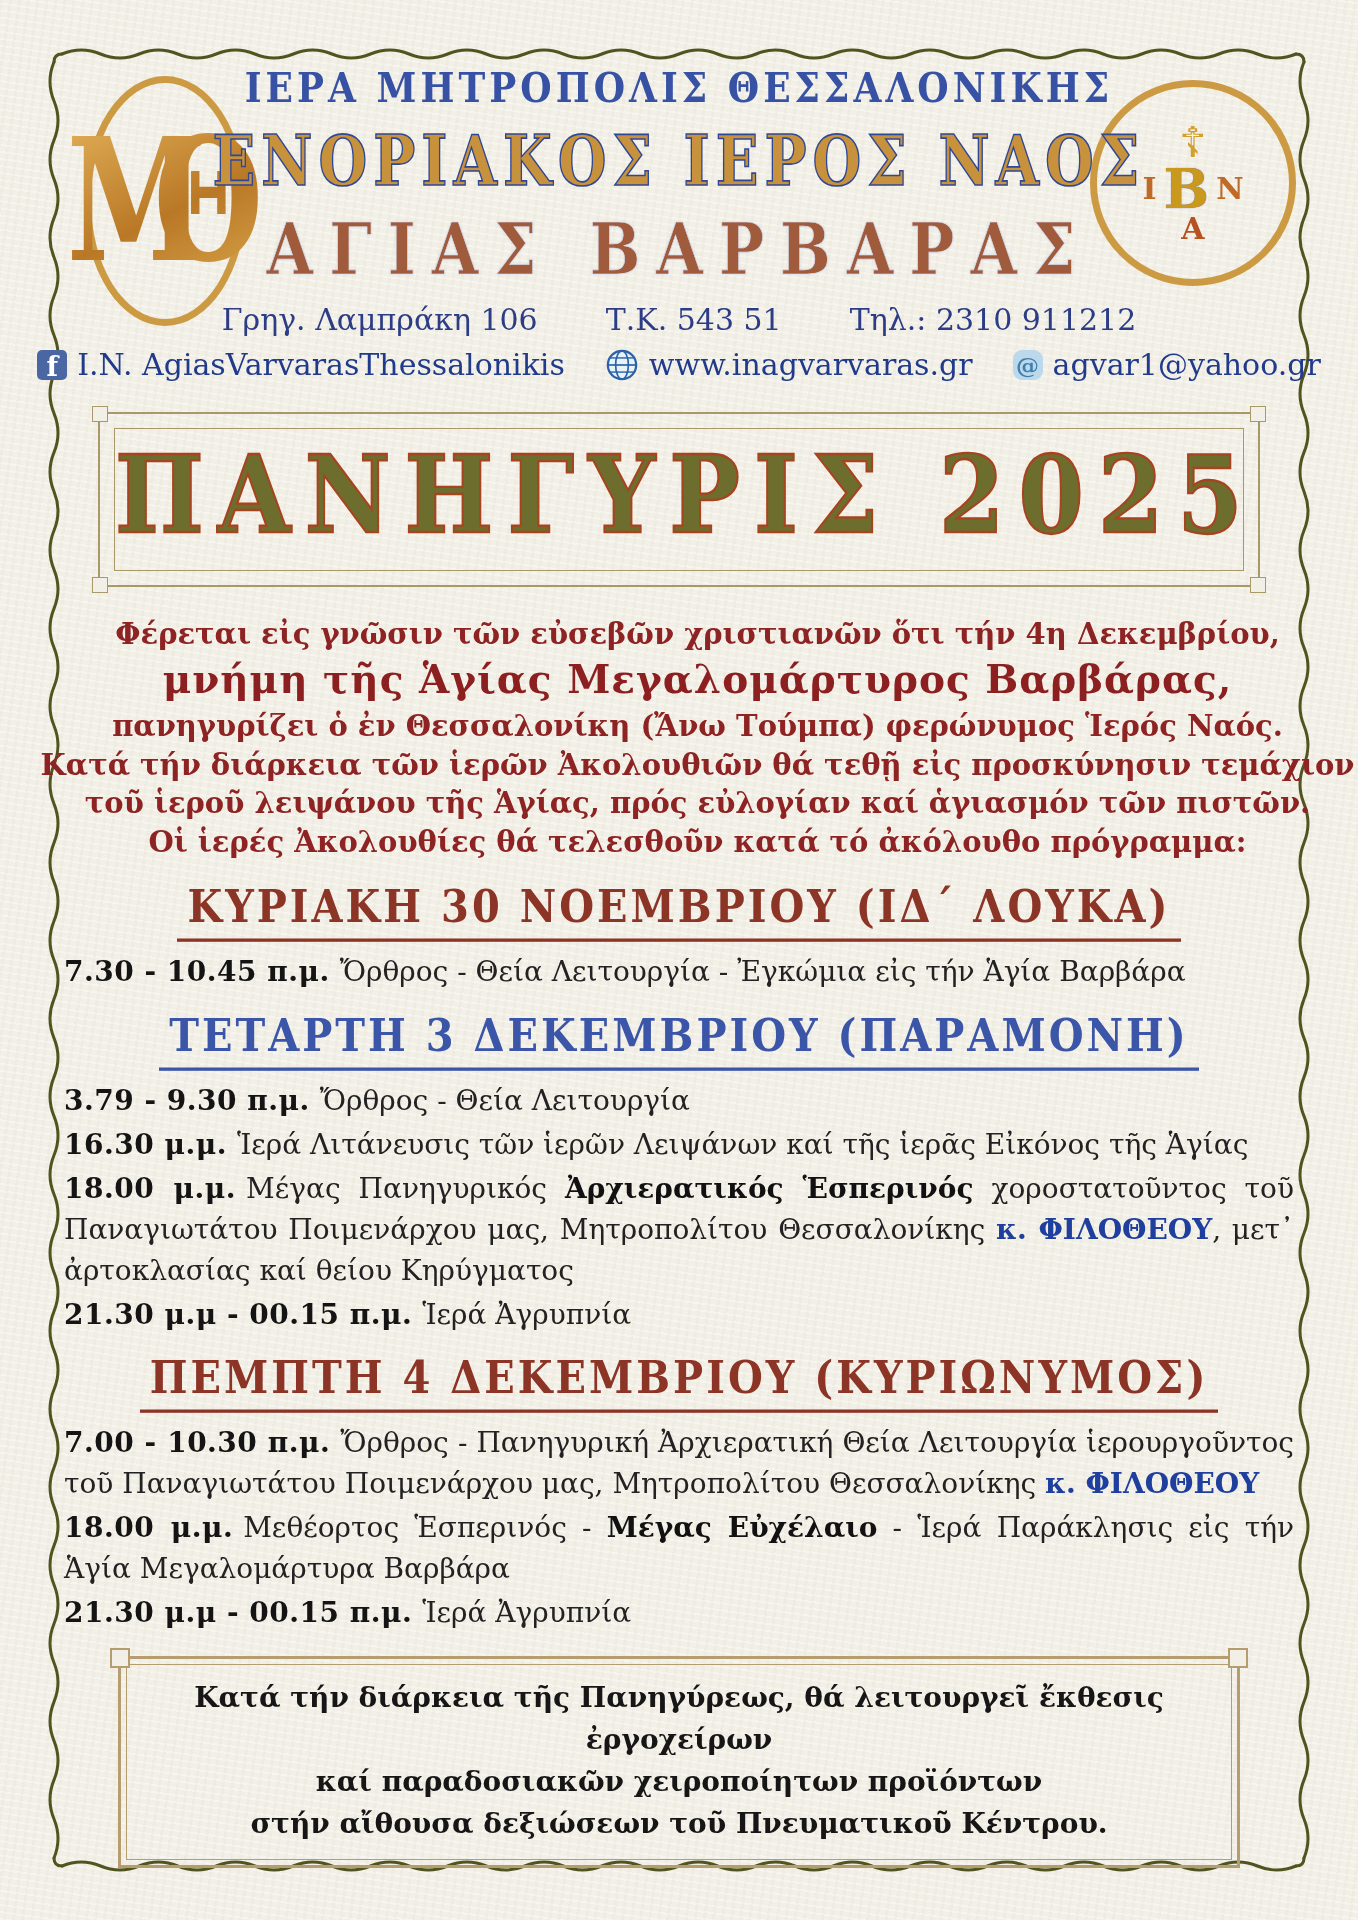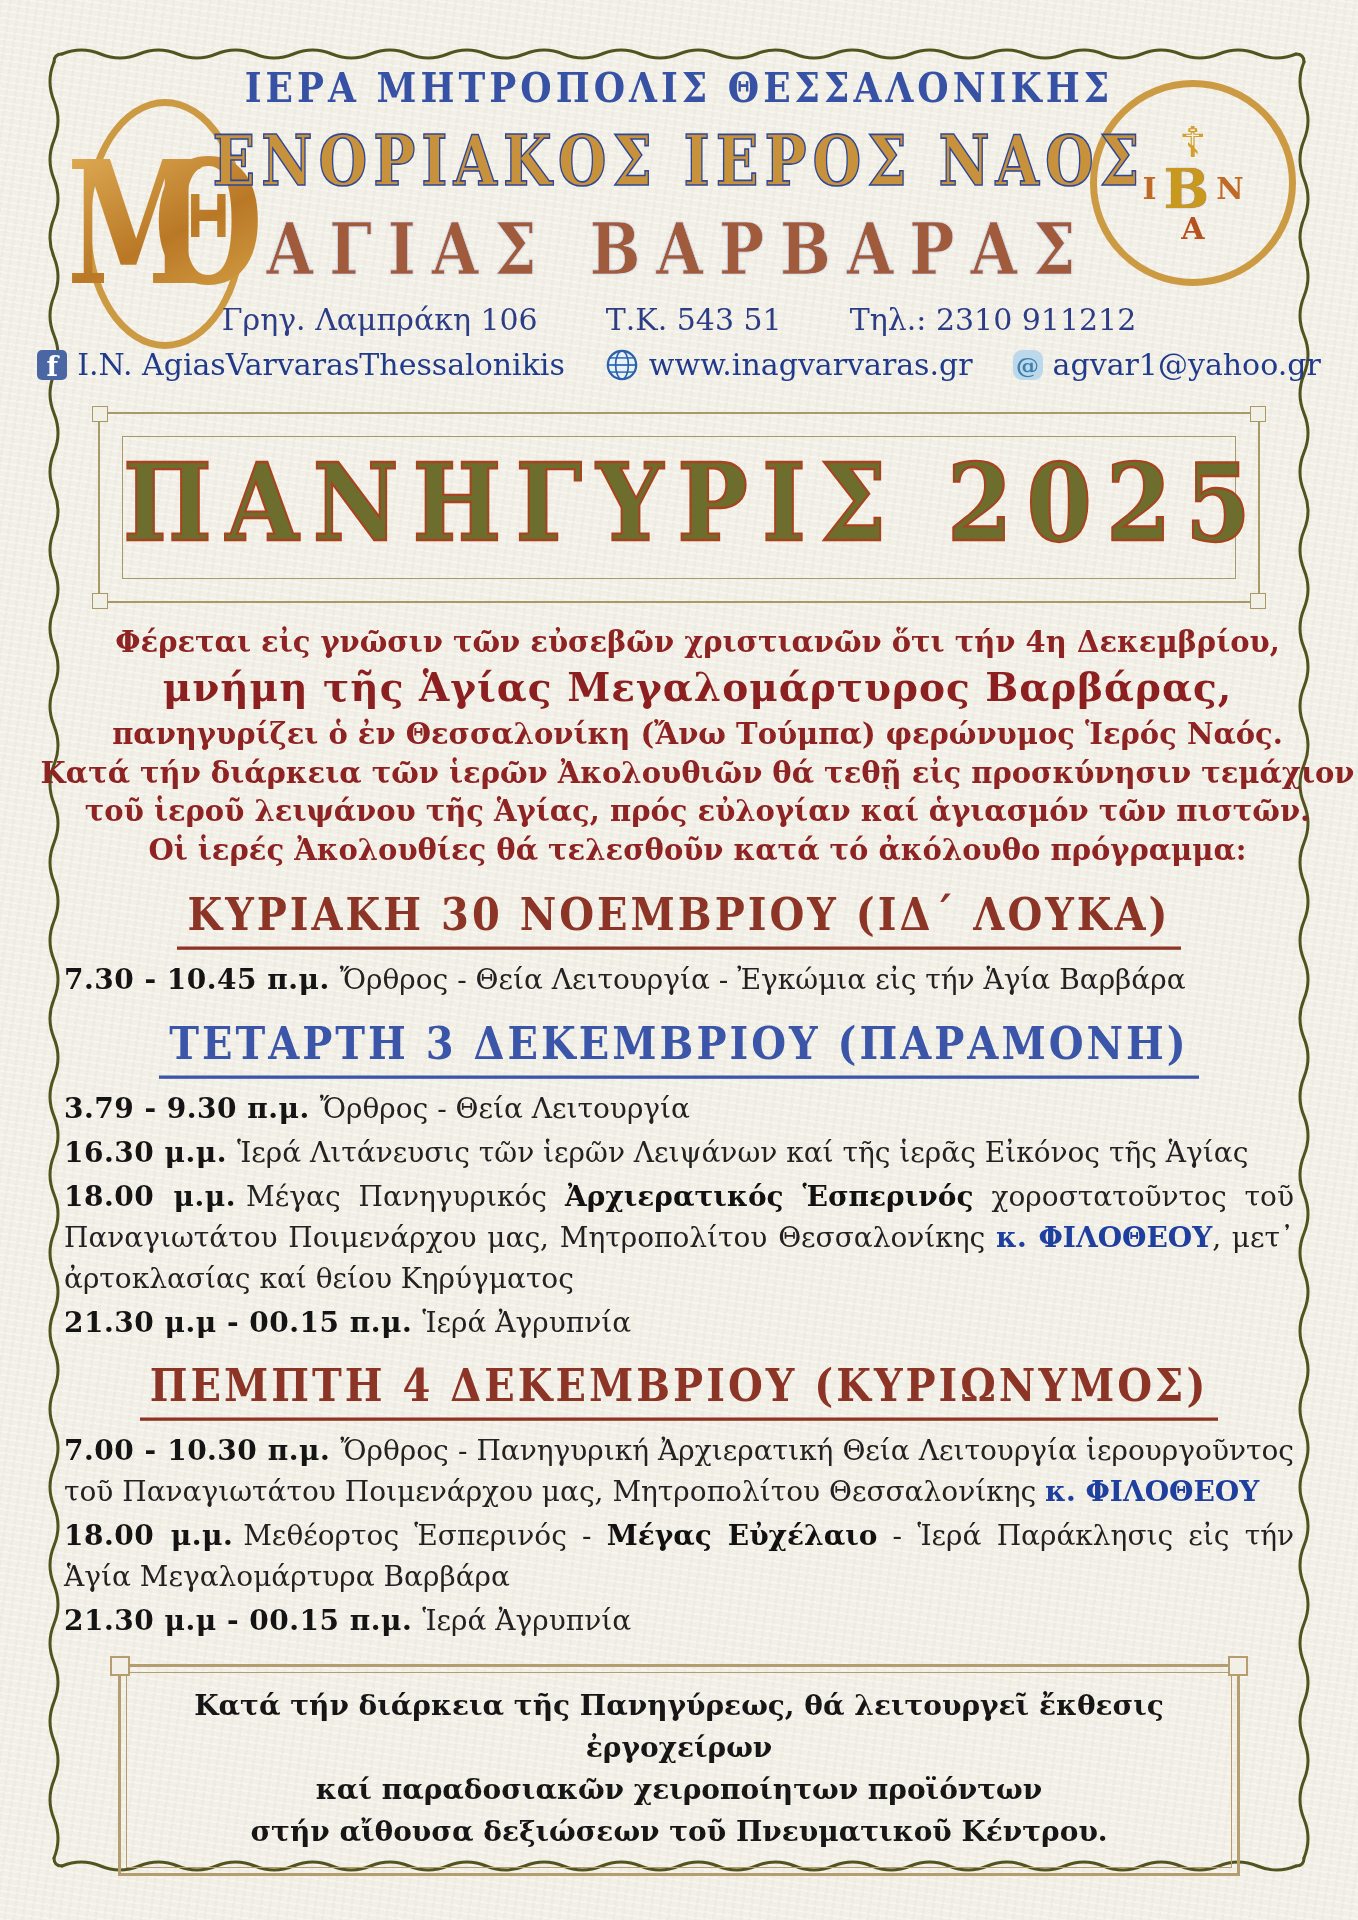--- a/index.html
+++ b/index.html
@@ -10,21 +10,21 @@
       repeating-linear-gradient(98deg, rgba(120,110,90,.03) 0 3px, transparent 3px 9px),
       repeating-linear-gradient(8deg, rgba(255,255,255,.35) 0 2px, transparent 2px 7px);
     font-family:"DejaVu Serif", serif;
   }
   #wave-border{position:absolute;inset:0;width:1358px;height:1920px;pointer-events:none;}
   #wave-border path{fill:none;stroke:#51541f;stroke-width:3;stroke-linecap:round;}
 
   .content{position:relative;text-align:center;padding-top:64px;}
 
   
-  .logo-left{position:absolute;left:84px;top:99px;width:148px;height:236px;border:7px solid #cd9a44;
+  .logo-left{position:absolute;left:84px;top:76px;width:148px;height:236px;border:7px solid #cd9a44;
     border-radius:50%;display:flex;align-items:center;justify-content:center;}
   .logo-left .mono{font-weight:700;font-size:126px;letter-spacing:-0.42em;padding-right:0.42em;
     transform:scaleY(1.35);background:linear-gradient(160deg,#e7b65e,#b97826 55%,#dca94e);
     -webkit-background-clip:text;background-clip:text;color:transparent;}
   .logo-right{position:absolute;right:62px;top:80px;width:192px;height:192px;border:7px solid #cd9a44;
     border-radius:50%;display:flex;flex-direction:column;align-items:center;justify-content:center;line-height:1;}
   .logo-right .cross{font-family:"DejaVu Sans",sans-serif;font-size:42px;color:#d2a02e;}
   .lr-row{display:flex;align-items:center;gap:7px;margin-top:-2px;}
   .lr-side{font-size:30px;font-weight:700;color:#c06a28;}
   .lr-center{font-size:54px;font-weight:700;color:#c9991e;text-shadow:0 0 1px #5a4a9a;}
@@ -42,29 +42,29 @@
     font-size:30px;color:#2c3c85;font-weight:500;}
   .social{margin-top:10px;display:flex;justify-content:center;align-items:center;gap:12px;
     font-size:30px;color:#203a8c;}
   .social .grp{display:inline-flex;align-items:center;gap:10px;margin:0 14px;}
   .fb-icon{width:30px;height:30px;border-radius:5px;background:#4a67a3;color:#fff;font-weight:700;
     font-size:27px;display:inline-flex;align-items:flex-end;justify-content:center;line-height:.95;}
   .mail-icon{width:30px;height:30px;border-radius:9px;background:#bcd9ec;color:#3f7fae;font-weight:700;
     font-size:23px;display:inline-flex;align-items:center;justify-content:center;}
 
   
-  .title-frame{margin:30px 98px 12px;border:2px solid #a89968;padding:22px;position:relative;background:transparent;}
+  .title-frame{margin:30px 98px 12px;border:2px solid #a89968;padding:14px;position:relative;background:transparent;}
   .title-frame-inner{border:1.5px solid #a89968;padding:16px 0 26px;}
   .fcorner{position:absolute;width:14px;height:14px;border:1.5px solid #a89968;background:#f2efe6;}
   .fc-tl{left:-8px;top:-8px;} .fc-tr{right:-8px;top:-8px;} .fc-bl{left:-8px;bottom:-8px;} .fc-br{right:-8px;bottom:-8px;}
   .big-title{font-size:94px;font-weight:700;letter-spacing:14px;color:#6d6d2d;line-height:1.05;
     -webkit-text-stroke:2px #a8431f;transform:scaleY(1.14);transform-origin:center center;white-space:nowrap;}
 
   
-  .intro{margin-top:20px;color:#8e2323;padding-left:37px;}
+  .intro{margin-top:28px;color:#8e2323;padding-left:37px;}
   .intro p{margin:0;font-size:29px;line-height:1.33;font-weight:600;}
   .intro p.strong{font-size:39px;font-weight:700;letter-spacing:1px;line-height:1.38;color:#8c1f1f;}
 
   
   .sections{margin-top:6px;}
   h2.sec{display:inline-block;margin:16px 0 10px;font-size:40px;font-weight:700;letter-spacing:3px;
     padding:0 10px 6px;border-bottom:3px solid currentColor;transform:scaleY(1.1);transform-origin:center center;
     white-space:nowrap;}
   .sec-red{color:#8c3527;}
   .sec-blue{color:#3b55a8;}

